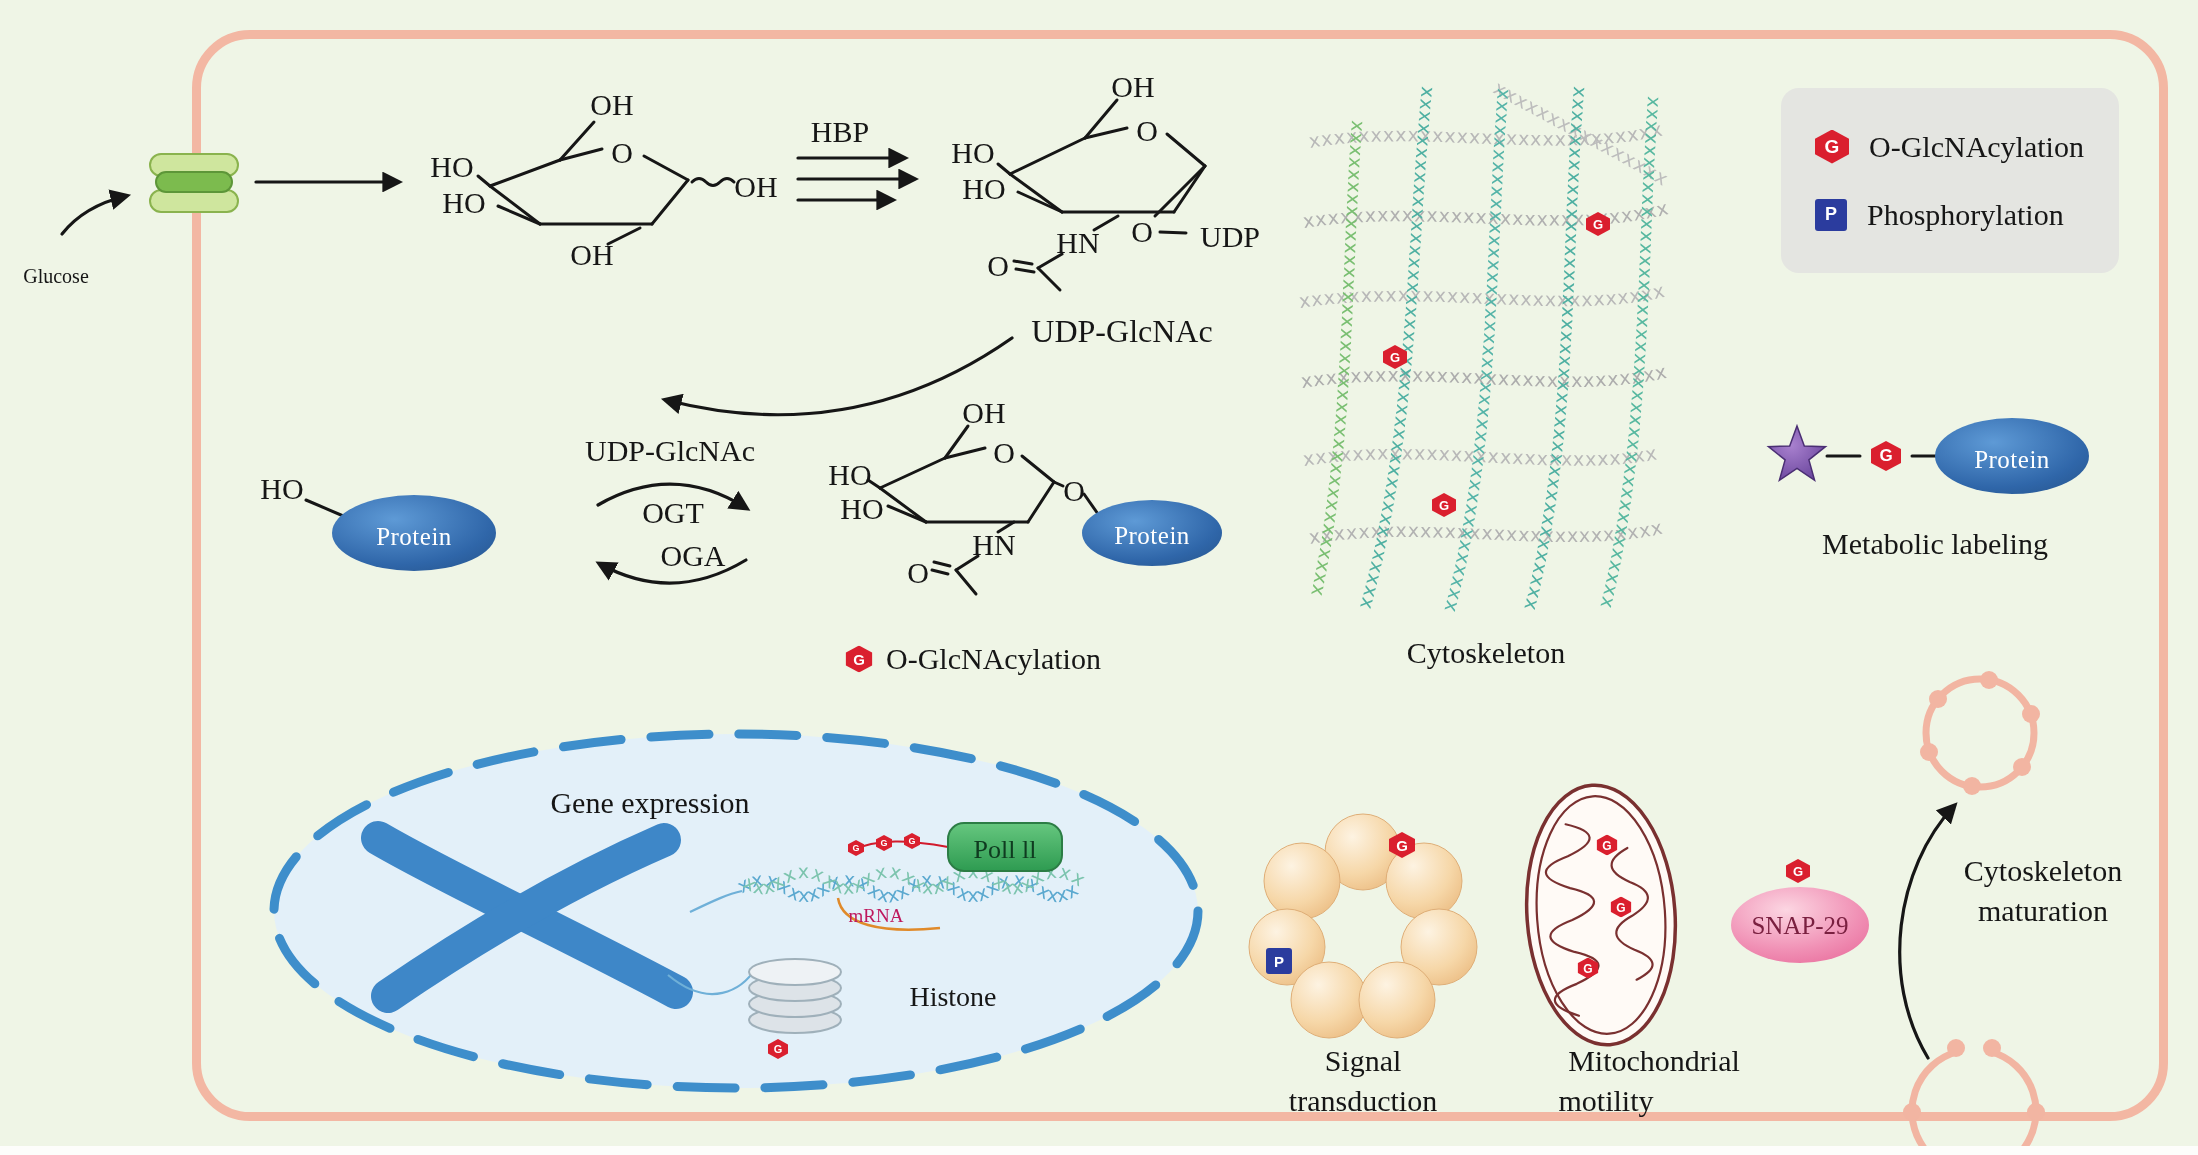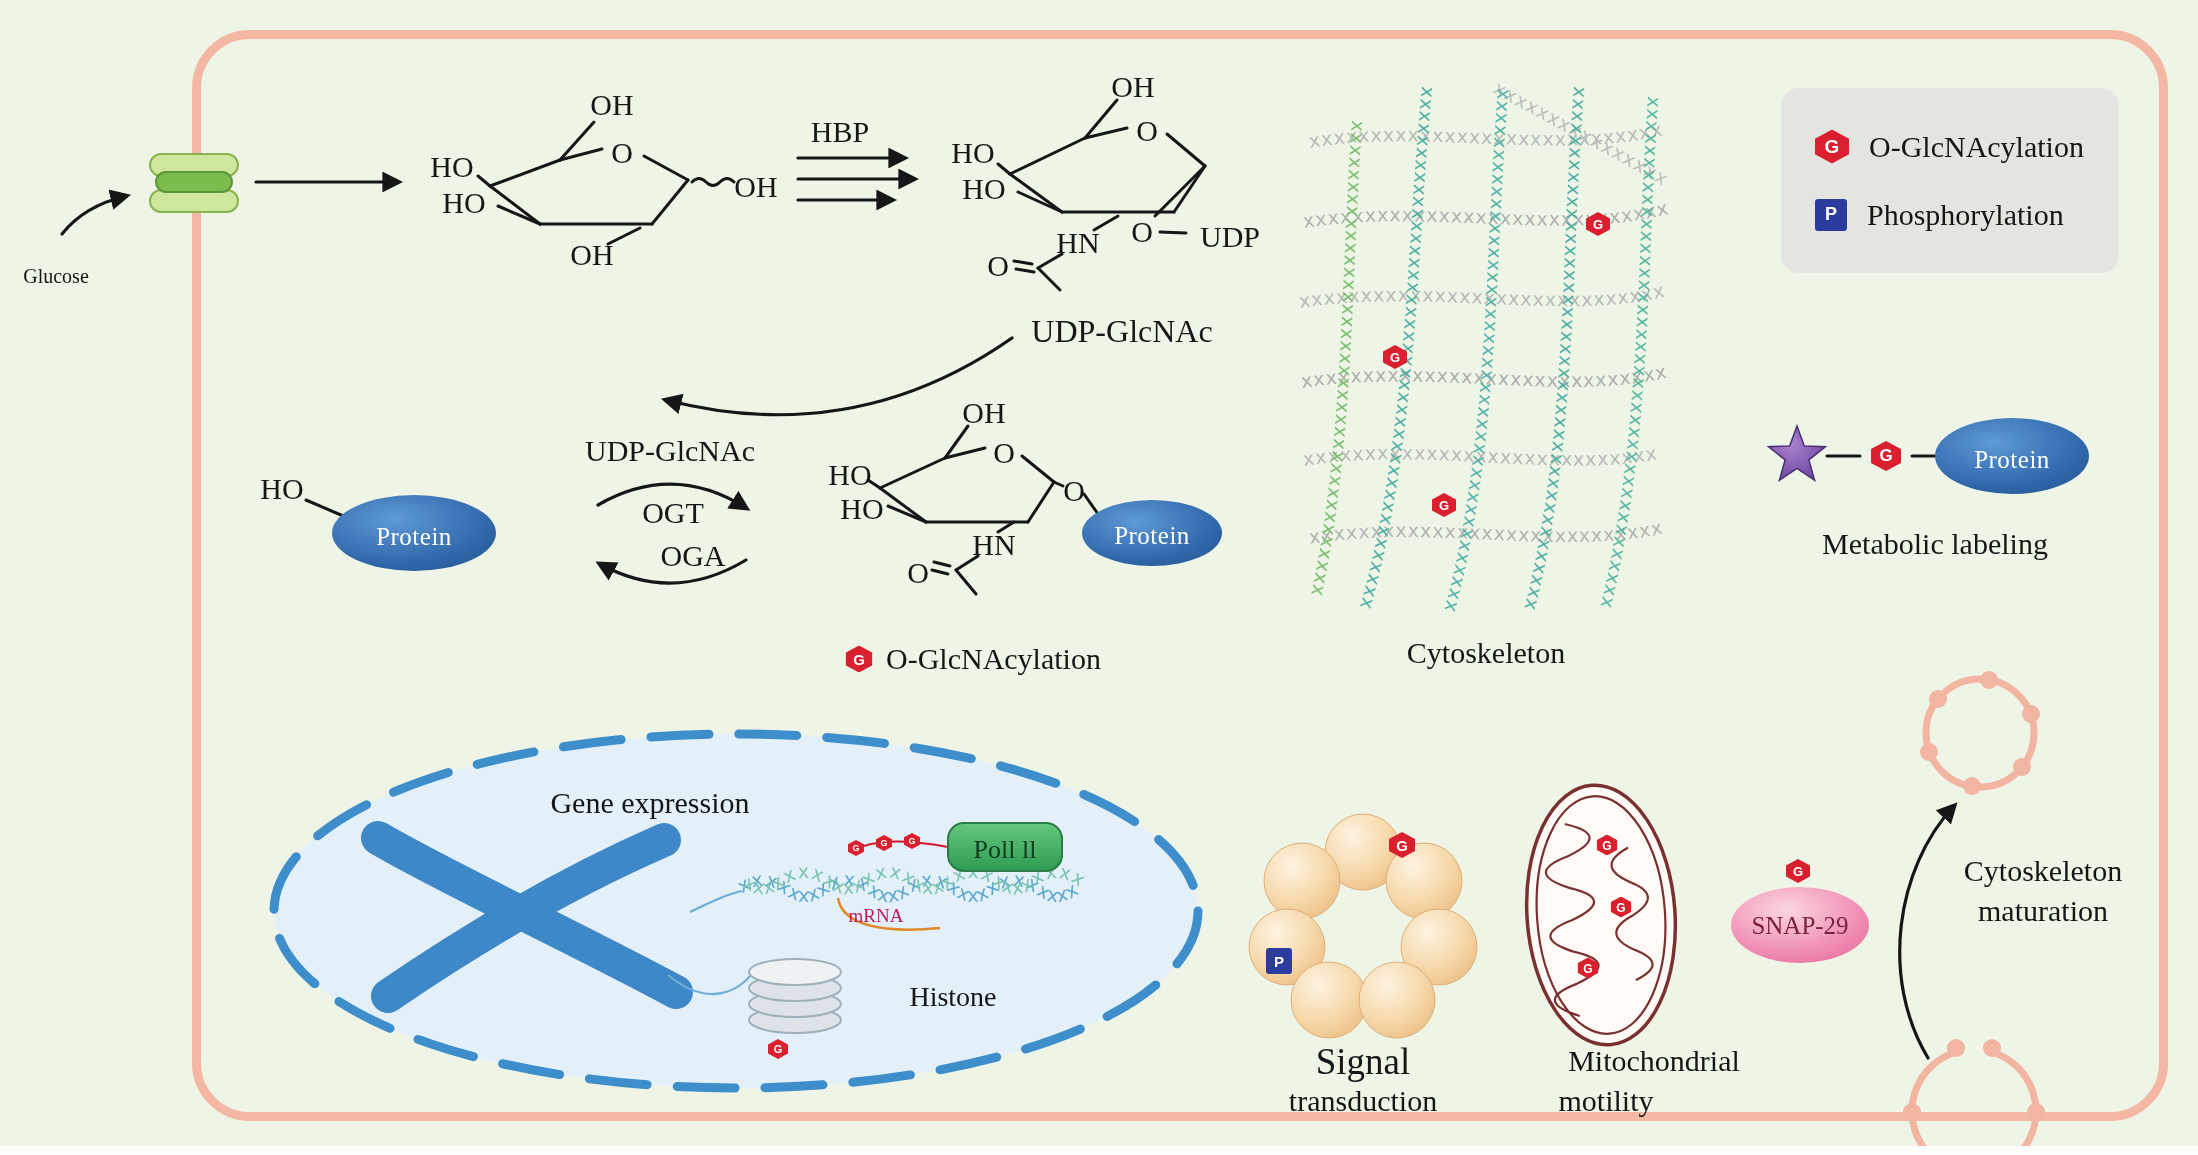--- a/index.html
+++ b/index.html
@@ -282,21 +282,21 @@
   <div class="lbl" style="left:670px; top:451px; font-size:30px;">UDP-GlcNAc</div>
   <div class="lbl" style="left:673px; top:513px; font-size:30px;">OGT</div>
   <div class="lbl" style="left:673px; top:556px; font-size:30px;margin-left:20px;">OGA</div>
   <div class="lbl" style="left:282px; top:489px; font-size:30px;">HO</div>
   <div class="lbl lbl-left" style="left:886px; top:659px; font-size:30px;">O-GlcNAcylation</div>
   <div class="lbl" style="left:1486px; top:653px; font-size:30px;">Cytoskeleton</div>
   <div class="lbl" style="left:1935px; top:544px; font-size:30px;">Metabolic labeling</div>
   <div class="lbl" style="left:650px; top:803px; font-size:30px;">Gene expression</div>
   <div class="lbl" style="left:876px; top:916px; font-size:19px; color:#be185d;">mRNA</div>
   <div class="lbl" style="left:925px; top:997px; font-size:28px;margin-left:28px;">Histone</div>
-  <div class="lbl" style="left:1363px; top:1061px; font-size:37px;">Signal</div>
+  <div class="lbl" style="left:1363px; top:1061px; font-size:30px;">Signal</div>
   <div class="lbl" style="left:1363px; top:1101px; font-size:30px;">transduction</div>
   <div class="lbl" style="left:1606px; top:1061px; font-size:30px;margin-left:48px;">Mitochondrial</div>
   <div class="lbl" style="left:1606px; top:1101px; font-size:30px;">motility</div>
   <div class="lbl" style="left:1800px; top:926px; font-size:25px; color:#7a2040;">SNAP-29</div>
   <div class="lbl" style="left:2043px; top:871px; font-size:30px;">Cytoskeleton</div>
   <div class="lbl" style="left:2043px; top:911px; font-size:30px;">maturation</div>
 
   <div class="badge g-badge" style="left:1395px; top:357px; width:24px; height:24px; font-size:13px;">G</div>
   <div class="badge g-badge" style="left:1598px; top:224px; width:24px; height:24px; font-size:13px;">G</div>
   <div class="badge g-badge" style="left:1444px; top:505px; width:24px; height:24px; font-size:13px;">G</div>

